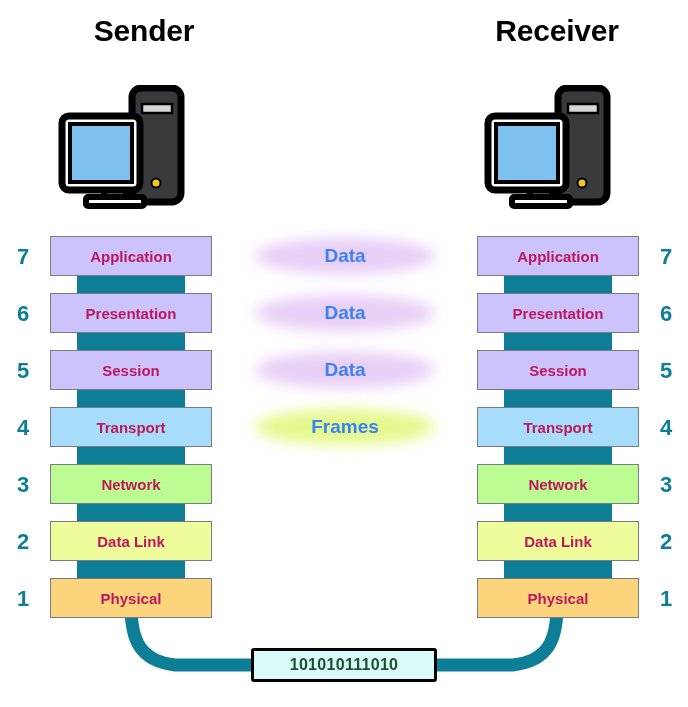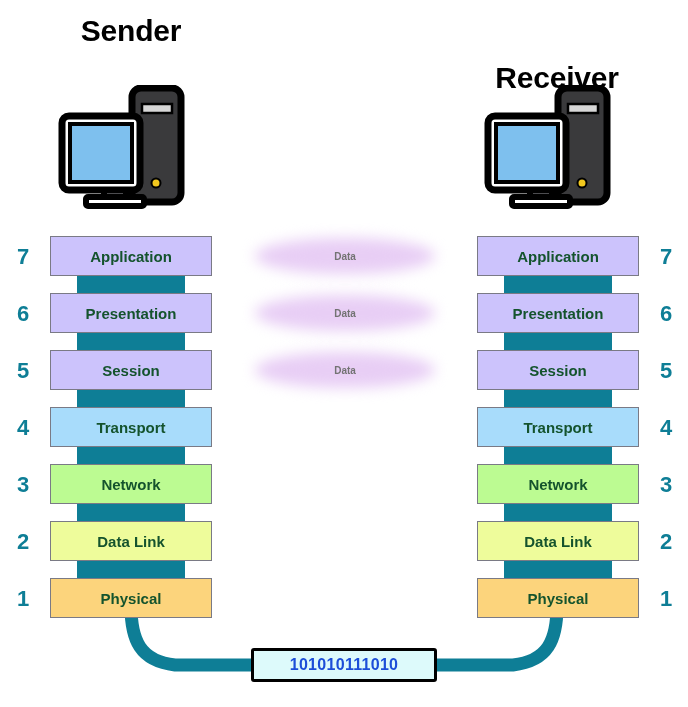--- a/index.html
+++ b/index.html
@@ -20,22 +20,22 @@
   .endpoint-title {
     position: absolute;
     top: 14px;
     font-size: 30px;
     font-weight: bold;
     color: #000000;
     text-align: center;
     width: 240px;
     letter-spacing: -0.2px;
   }
-  #title-sender { left: 11px; }
-  #title-receiver { left: 437px; margin-top: 47px; }
+  #title-sender { left: 24px; }
+  #title-receiver { left: 437px; }
 
   
   .computer {
     position: absolute;
     top: 85px;
     width: 136px;
     height: 125px;
   }
   #computer-sender { left: 56px; }
   #computer-receiver { left: 482px; }
@@ -60,21 +60,21 @@
     left: 0;
     width: 162px;
     height: 40px;
     box-sizing: border-box;
     border: 1.6px solid #7a7a85;
     display: flex;
     align-items: center;
     justify-content: center;
     font-size: 15px;
     font-weight: bold;
-    color: #14532d;
+    color: #be185d;
     z-index: 2;
   }
   .layer-connector {
     position: absolute;
     top: 38px;
     left: 27px;
     width: 108px;
     height: 19px;
     background: #0E7E96;
     z-index: 1;
@@ -114,23 +114,23 @@
   }
   .pdu-label {
     position: absolute;
     top: 0;
     left: 0;
     width: 186px;
     height: 40px;
     display: flex;
     align-items: center;
     justify-content: center;
-    font-size: 10px;
-    font-weight: bold;
-    color: #737373;
+    font-size: 19px;
+    font-weight: bold;
+    color: #3b82f6;
     z-index: 2;
   }
 
   
   #cable { position: absolute; left: 0; top: 600px; width: 688px; height: 107px; }
   #cable svg { display: block; }
 
   #bits-box {
     position: absolute;
     left: 251px;
@@ -139,21 +139,21 @@
     height: 34px;
     box-sizing: border-box;
     background: #DDFAFB;
     border: 3px solid #000000;
     border-radius: 3px;
     display: flex;
     align-items: center;
     justify-content: center;
     font-size: 16px;
     font-weight: bold;
-    color: #1d4ed8;
+    color: #14532d;
     letter-spacing: 0.3px;
     z-index: 5;
   }
 </style>
 </head>
 <body>
 
 <div class="endpoint-title" id="title-sender">Sender</div>
 
 <div class="endpoint-title" id="title-receiver">Receiver</div>
@@ -225,20 +225,24 @@
       <div class="pdu-label">Data</div>
     </div>
     <div class="pdu-row">
       <div class="pdu-glow" style="background: rgb(232, 206, 245);"></div>
       <div class="pdu-label">Data</div>
     </div>
     <div class="pdu-row">
       <div class="pdu-glow" style="background: rgb(232, 206, 245);"></div>
       <div class="pdu-label">Data</div>
     </div>
+    <div class="pdu-row">
+      <div class="pdu-glow" style="background: rgb(228, 249, 140);"></div>
+      <div class="pdu-label">Frames</div>
+    </div>
   </div>
 
 <div class="stack" id="stack-receiver">
     <div class="layer-row">
       <div class="layer-number">7</div>
       <div class="layer-box" style="background: rgb(204, 195, 252);">Application</div>
       <div class="layer-connector" style="background: rgb(14, 126, 150);"></div>
     </div>
     <div class="layer-row">
       <div class="layer-number">6</div>

